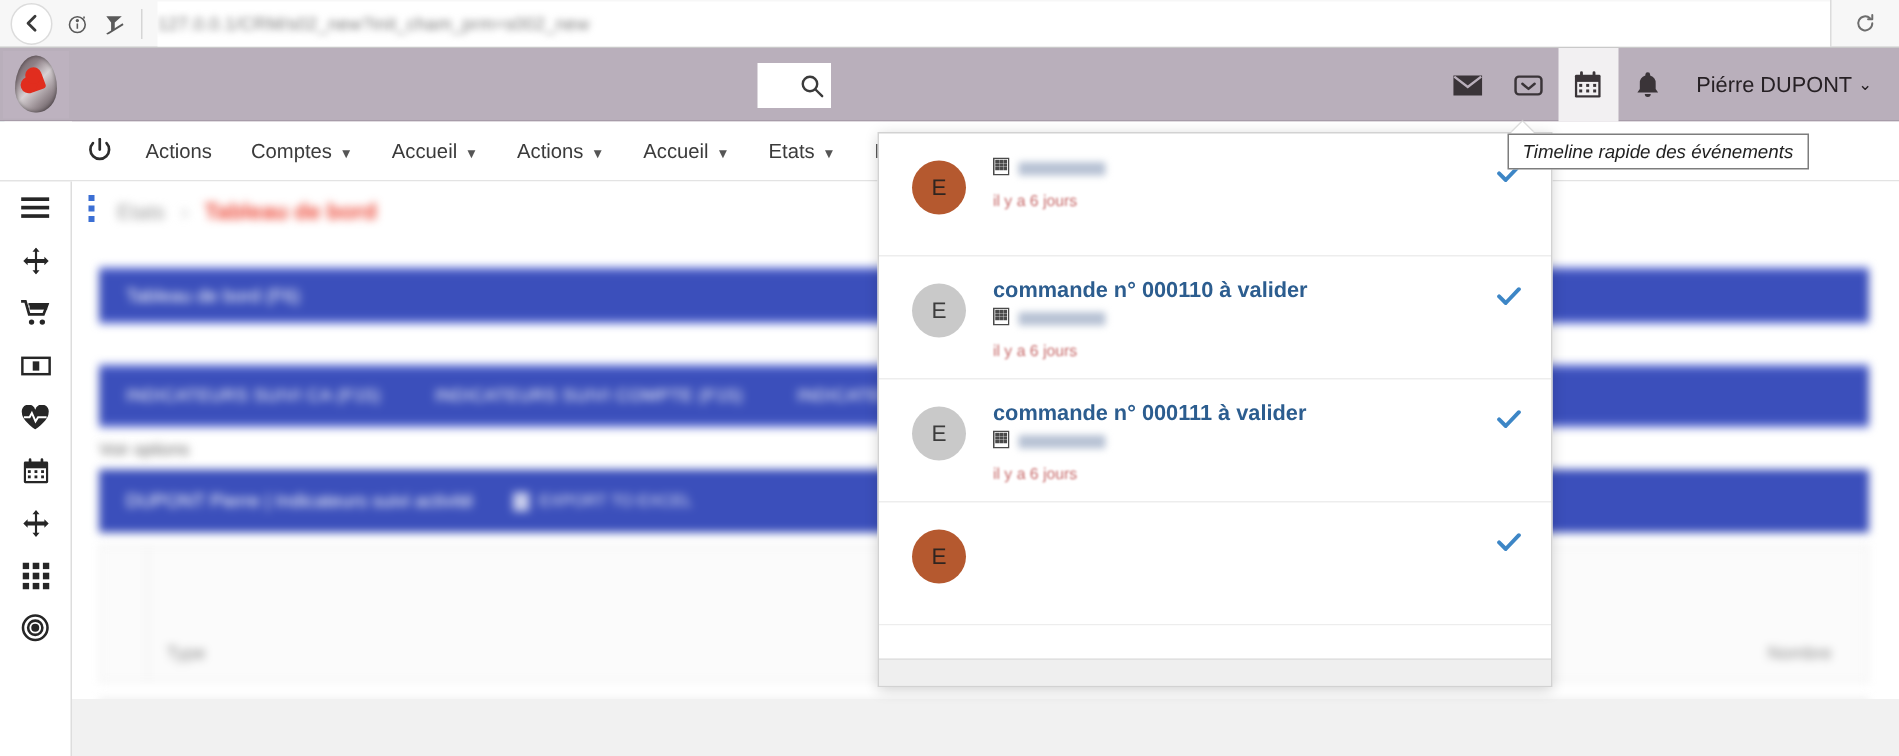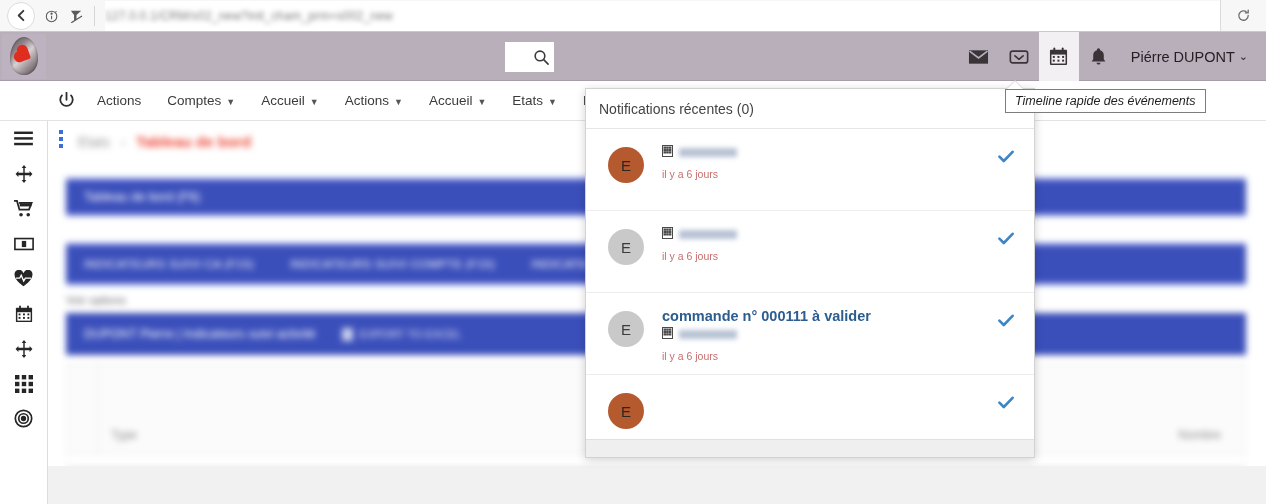--- a/index.html
+++ b/index.html
@@ -496,21 +496,20 @@
     <div class="tree-row blurred">
       <span class="tree-caret">▸</span>
       <span>Gpt (7)</span>
     </div>
   </div>
 
   <div class="bottom-strip"></div>
 
   <div class="notif-arrow"></div>
   <div class="notif-panel">
-    <div class="notif-header">Notifications récentes (0)</div>
     <div class="notif-list">
 
       <div class="notif-row">
         <div class="avatar av-orange">
           <span>E</span>
         </div>
         <div class="notif-body">
           <div class="notif-org">
             <span class="org-icon">
               <svg width="11" height="12" viewBox="0 0 11 12" fill="none" stroke="#4a4a4a" stroke-width="1">
@@ -537,20 +536,21 @@
             <path d="M1.4 6.6 L5.8 11 L14.6 1.8" stroke-linecap="round" stroke-linejoin="round"></path>
           </svg>
         </span>
       </div>
 
       <div class="notif-row">
         <div class="avatar av-gray">
           <span>E</span>
         </div>
         <div class="notif-body">
+          <div class="notif-title">commande n° 000110 à valider</div>
           <div class="notif-org">
             <span class="org-icon">
               <svg width="11" height="12" viewBox="0 0 11 12" fill="none" stroke="#4a4a4a" stroke-width="1">
                 <rect x="0.5" y="0.5" width="10" height="11"></rect>
                 <g fill="#4a4a4a">
                     <rect x="2" y="2" width="1.5" height="1.2"></rect>
                     <rect x="4.7" y="2" width="1.5" height="1.2"></rect>
                     <rect x="7.4" y="2" width="1.5" height="1.2"></rect>
                 <rect x="2" y="4.4" width="1.5" height="1.2"></rect>
                     <rect x="4.7" y="4.4" width="1.5" height="1.2"></rect>

